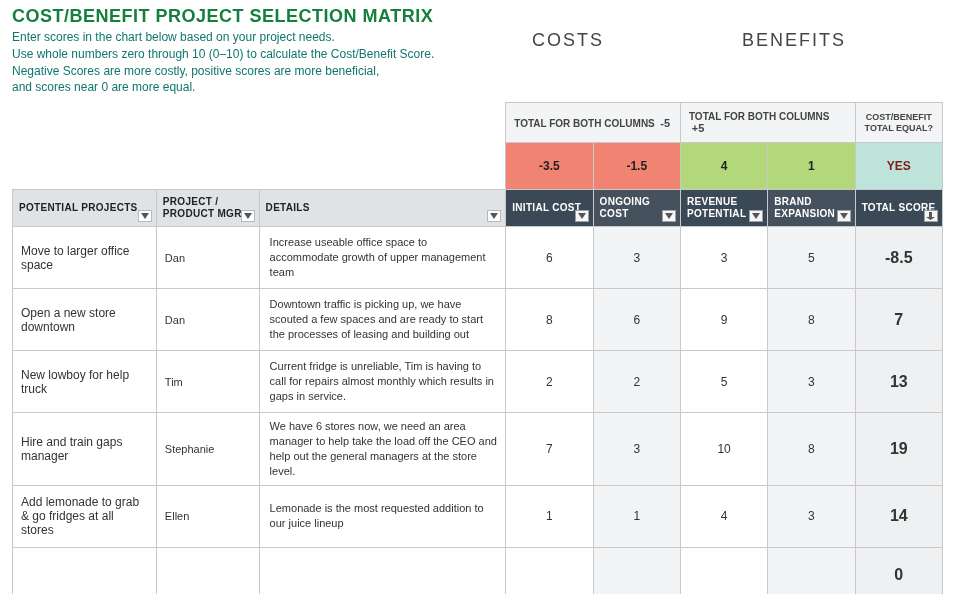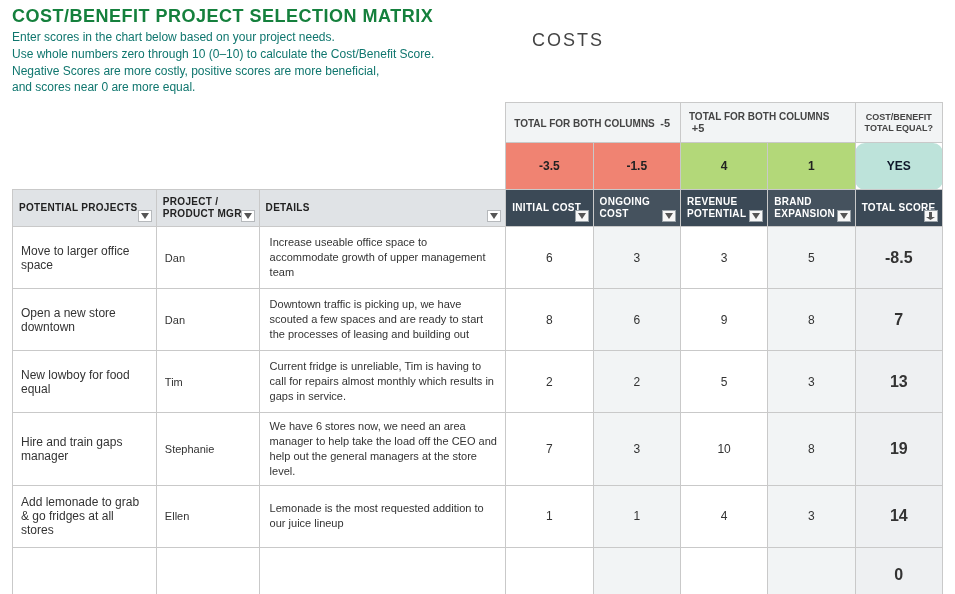--- a/index.html
+++ b/index.html
@@ -59,21 +59,21 @@
     text-align: left;
     padding: 8px 8px;
     border-top: 1px solid #c9c9c9;
   }
   .totbar .tval { text-align: center; font-size:11px;}
   .totbar .ratio-h { font-size: 9px; text-align:center; line-height:1.2;}
 
   .avgrow td { text-align:center; font-weight:bold; font-size:12px; padding:16px;}
   .bg-coral { background:#f08372; color:#222;}
   .bg-lime  { background:#b3d879; color:#222;}
-  .bg-mint  { background:#bde3da; color:#0f172a;border-radius:10px;}
+  .bg-mint  { background:#bde3da; color:#7f1d1d;}
 
   .hdr td {
     background:#3b4956;
     color:#fff;
     font-weight:bold;
     font-size:10px;
     letter-spacing:0.3px;
     padding:6px 6px;
     position:relative;
     vertical-align: middle;
@@ -105,20 +105,21 @@
 
 <div class="wrap">
   <div class="title">COST/BENEFIT PROJECT SELECTION MATRIX</div>
 
   <div class="toprow">
     <div class="instructions">Enter scores in the chart below based on your project needs.<br>Use whole numbers zero through 10 (0–10) to calculate the Cost/Benefit Score.<br>Negative Scores are more costly, positive scores are more beneficial,<br>and scores near 0 are more equal.</div>
     <div class="topright">
       <div class="section-labels">
         <div class="spacer-a"></div>
         <div class="sec-label sec-costs">COSTS</div>
+        <div class="sec-label sec-benefits">BENEFITS</div>
       </div>
     </div>
   </div>
 
   <table class="grid">
     <colgroup>
       <col class="c-proj">
         <col class="c-mgr">
         <col class="c-det">
       <col class="c-n">
@@ -234,21 +235,21 @@
           <td class="proj">Open a new store downtown</td>
           <td class="">Dan</td>
           <td class="det">Downtown traffic is picking up, we have scouted a few spaces and are ready to start the processes of leasing and building out</td>
           <td class="num">8</td>
           <td class="num altcol">6</td>
           <td class="num">9</td>
           <td class="num altcol">8</td>
           <td class="tot">7</td>
         </tr>
         <tr>
-          <td class="proj">New lowboy for food equal</td>
+          <td class="proj">New lowboy for help truck</td>
           <td class="">Tim</td>
           <td class="det">Current fridge is unreliable, Tim is having to call for repairs almost monthly which results in gaps in service.</td>
           <td class="num">2</td>
           <td class="num altcol">2</td>
           <td class="num">5</td>
           <td class="num altcol">3</td>
           <td class="tot">13</td>
         </tr>
         <tr>
           <td class="proj">Hire and train gaps manager</td>

